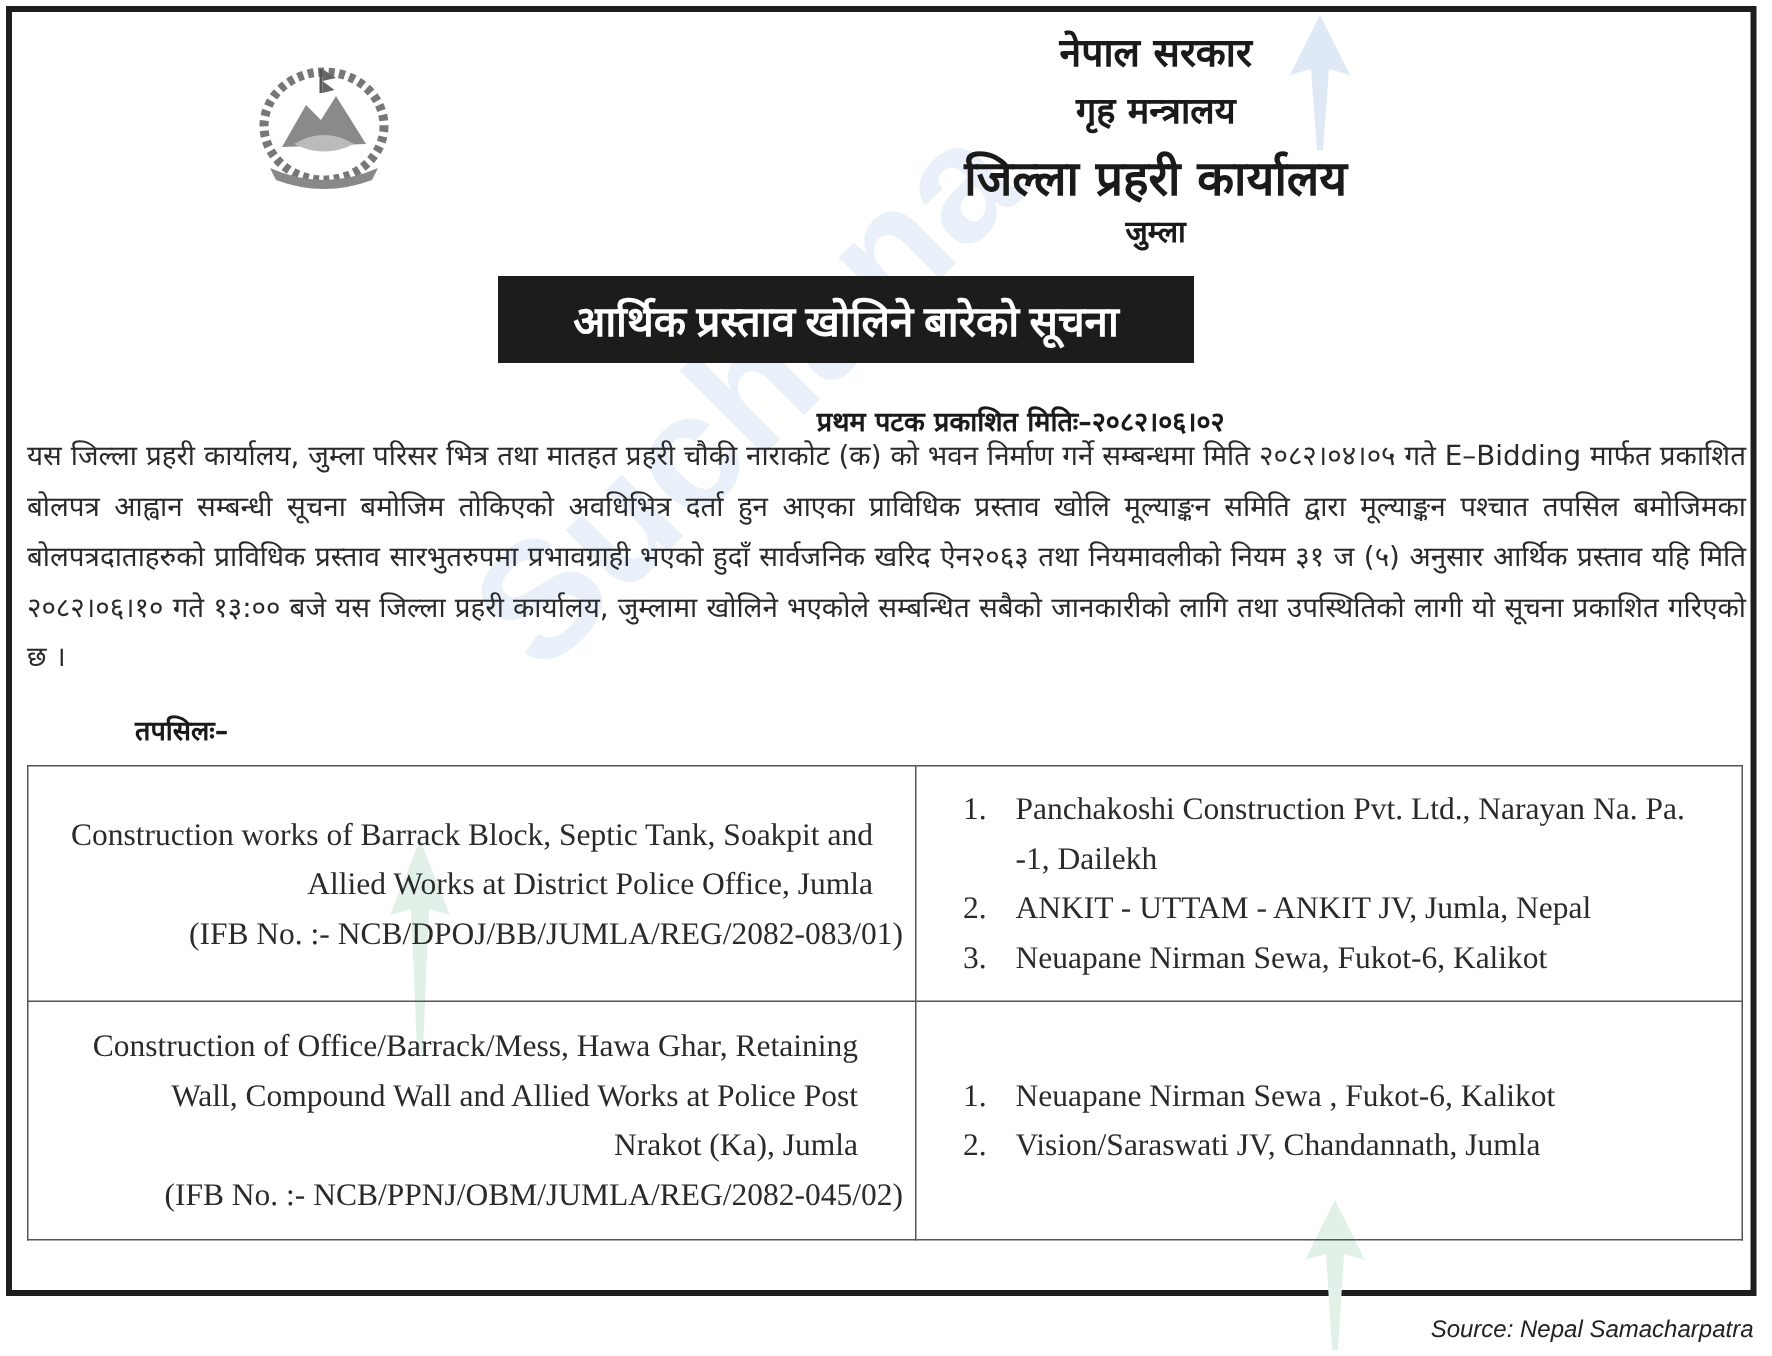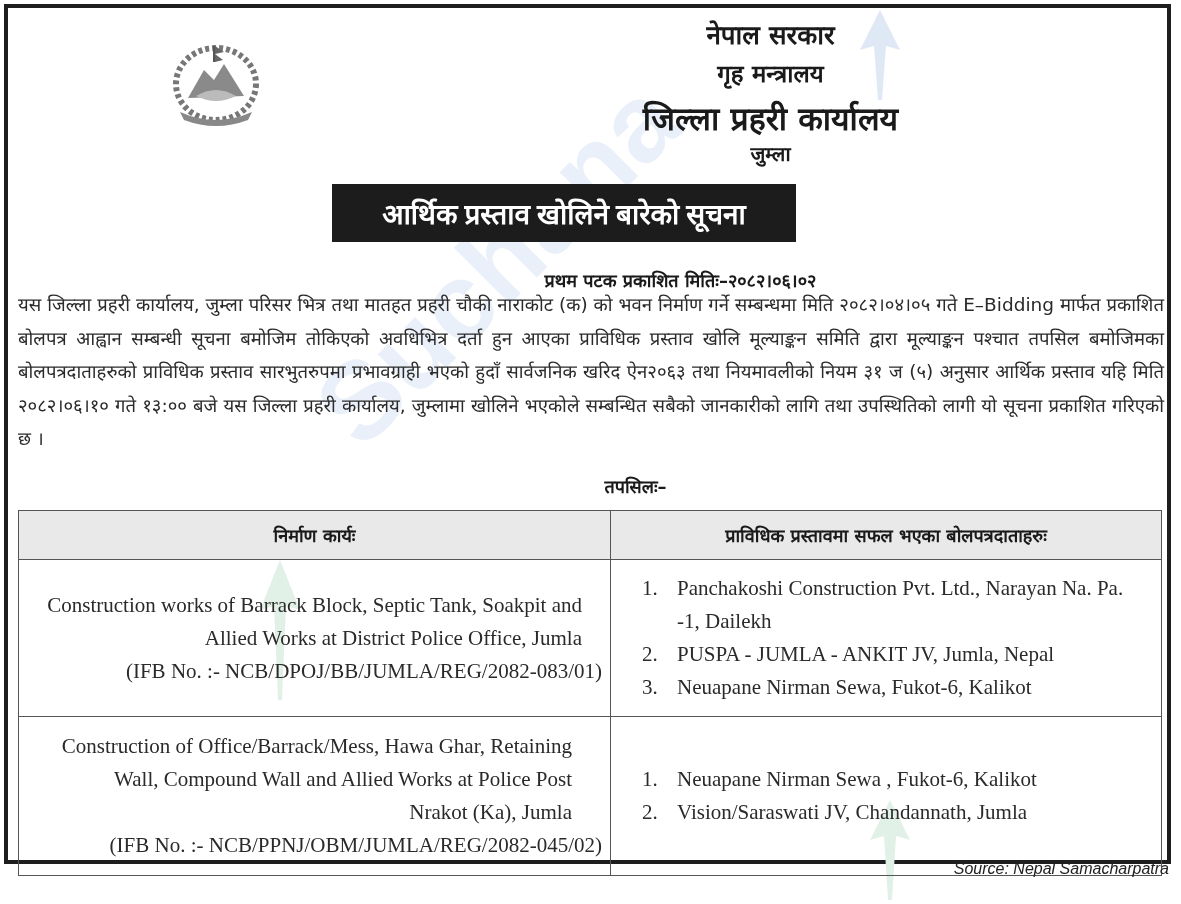--- a/index.html
+++ b/index.html
@@ -26,39 +26,39 @@
   }
   .pubdate {
     position: absolute; top: 256px; left: 0; width: 1181px; text-align: center;
     font-family: "DejaVu Sans", sans-serif; font-weight: bold; font-size: 18px; padding-left: 180px; box-sizing: border-box; margin-top: 12px;
   }
   .body-text {
     position: absolute; left: 18px; top: 288px; width: 1146px;
     font-family: "DejaVu Sans", sans-serif; font-size: 18.5px; line-height: 33.5px; text-align: justify; color: #2a2a2a;
   }
   .tapsil {
-    position: absolute; top: 474px; left: 0; width: 1181px; text-align: center;
+    position: absolute; top: 474px; left: 0; width: 1181px; text-align: left;
     font-family: "DejaVu Sans", sans-serif; font-weight: bold; font-size: 18px; padding-left: 90px; box-sizing: border-box;
   }
   table.works {
     position: absolute; left: 18px; top: 510px; width: 1144px; border-collapse: collapse;
     font-family: "Liberation Serif", serif; font-size: 21px; color: #2a2a2a;
   }
   table.works th, table.works td { border: 1.5px solid #555; }
   table.works th {
     background: #e9e9e9; height: 46px; font-family: "DejaVu Sans", sans-serif; font-weight: bold; font-size: 18px; color: #1a1a1a;
   }
   table.works td.work { width: 575px; text-align: right; line-height: 33px; padding: 4px 8px; }
   table.works td.bidders { vertical-align: middle; padding: 4px 12px 4px 14px; }
   .r1 td { height: 148px; }
   .r2 td { height: 150px; }
   ol.bl { margin: 0; padding-left: 38px; line-height: 33px; }
   ol.bl li { padding-left: 14px; }
   .source {
-    position: absolute; right: 12px; top: 860px; font-family: "Liberation Sans", sans-serif; font-style: italic; font-size: 16px; color: #222;
+    position: absolute; right: 12px; top: 878px; font-family: "Liberation Sans", sans-serif; font-style: italic; font-size: 16px; color: #222;
   }
   .wm { position: absolute; pointer-events: none; }
 </style>
 </head>
 <body>
 
 <div class="frame"></div>
 
 <svg class="wm" style="left:860px;top:10px" width="40" height="90" viewBox="0 0 40 90">
     <polygon points="20,0 40,40 26,36 22,90 18,90 14,36 0,40" fill="#dfe9f6"></polygon>
@@ -85,33 +85,29 @@
 <div class="hdr h3">जिल्ला प्रहरी कार्यालय</div>
 <div class="hdr h4">जुम्ला</div>
 
 <div class="title-bar">आर्थिक प्रस्ताव खोलिने बारेको सूचना</div>
 <div class="pubdate">प्रथम पटक प्रकाशित मितिः–२०८२।०६।०२</div>
 <div class="body-text">यस जिल्ला प्रहरी कार्यालय, जुम्ला परिसर भित्र तथा मातहत प्रहरी चौकी नाराकोट (क) को भवन निर्माण गर्ने सम्बन्धमा मिति २०८२।०४।०५ गते E–Bidding मार्फत प्रकाशित बोलपत्र आह्वान सम्बन्धी सूचना बमोजिम तोकिएको अवधिभित्र दर्ता हुन आएका प्राविधिक प्रस्ताव खोलि मूल्याङ्कन समिति द्वारा मूल्याङ्कन पश्चात तपसिल बमोजिमका बोलपत्रदाताहरुको प्राविधिक प्रस्ताव सारभुतरुपमा प्रभावग्राही भएको हुदाँ सार्वजनिक खरिद ऐन२०६३ तथा नियमावलीको नियम ३१ ज (५) अनुसार आर्थिक प्रस्ताव यहि मिति २०८२।०६।१० गते १३:०० बजे यस जिल्ला प्रहरी कार्यालय, जुम्लामा खोलिने भएकोले सम्बन्धित सबैको जानकारीको लागि तथा उपस्थितिको लागी यो सूचना प्रकाशित गरिएको छ ।</div>
 <div class="tapsil">तपसिलः–</div>
 
 <table class="works">
   <tbody>
-      <tr>
-    <th>निर्माण कार्यः</th>
-    <th>प्राविधिक प्रस्तावमा सफल भएका बोलपत्रदाताहरुः</th>
-  </tr>
   <tr class="r1">
     <td class="work">
       <div style="padding:0 20px">Construction works of Barrack Block, Septic Tank, Soakpit and Allied Works at District Police Office, Jumla</div>
       <div>(IFB No. :- NCB/DPOJ/BB/JUMLA/REG/2082-083/01)</div>
     </td>
     <td class="bidders">
       <ol class="bl">
         <li>Panchakoshi Construction Pvt. Ltd., Narayan Na. Pa. -1, Dailekh</li>
-        <li>PUSPA - JUMLA - ANKIT JV, Jumla, Nepal</li>
+        <li>ANKIT - UTTAM - ANKIT JV, Jumla, Nepal</li>
         <li>Neuapane Nirman Sewa, Fukot-6, Kalikot</li>
       </ol>
     </td>
   </tr>
   <tr class="r2">
     <td class="work">
       <div style="padding:0 30px">Construction of Office/Barrack/Mess, Hawa Ghar, Retaining Wall, Compound Wall and Allied Works at Police Post Nrakot (Ka), Jumla</div>
       <div>(IFB No. :- NCB/PPNJ/OBM/JUMLA/REG/2082-045/02)</div>
     </td>
     <td class="bidders">

